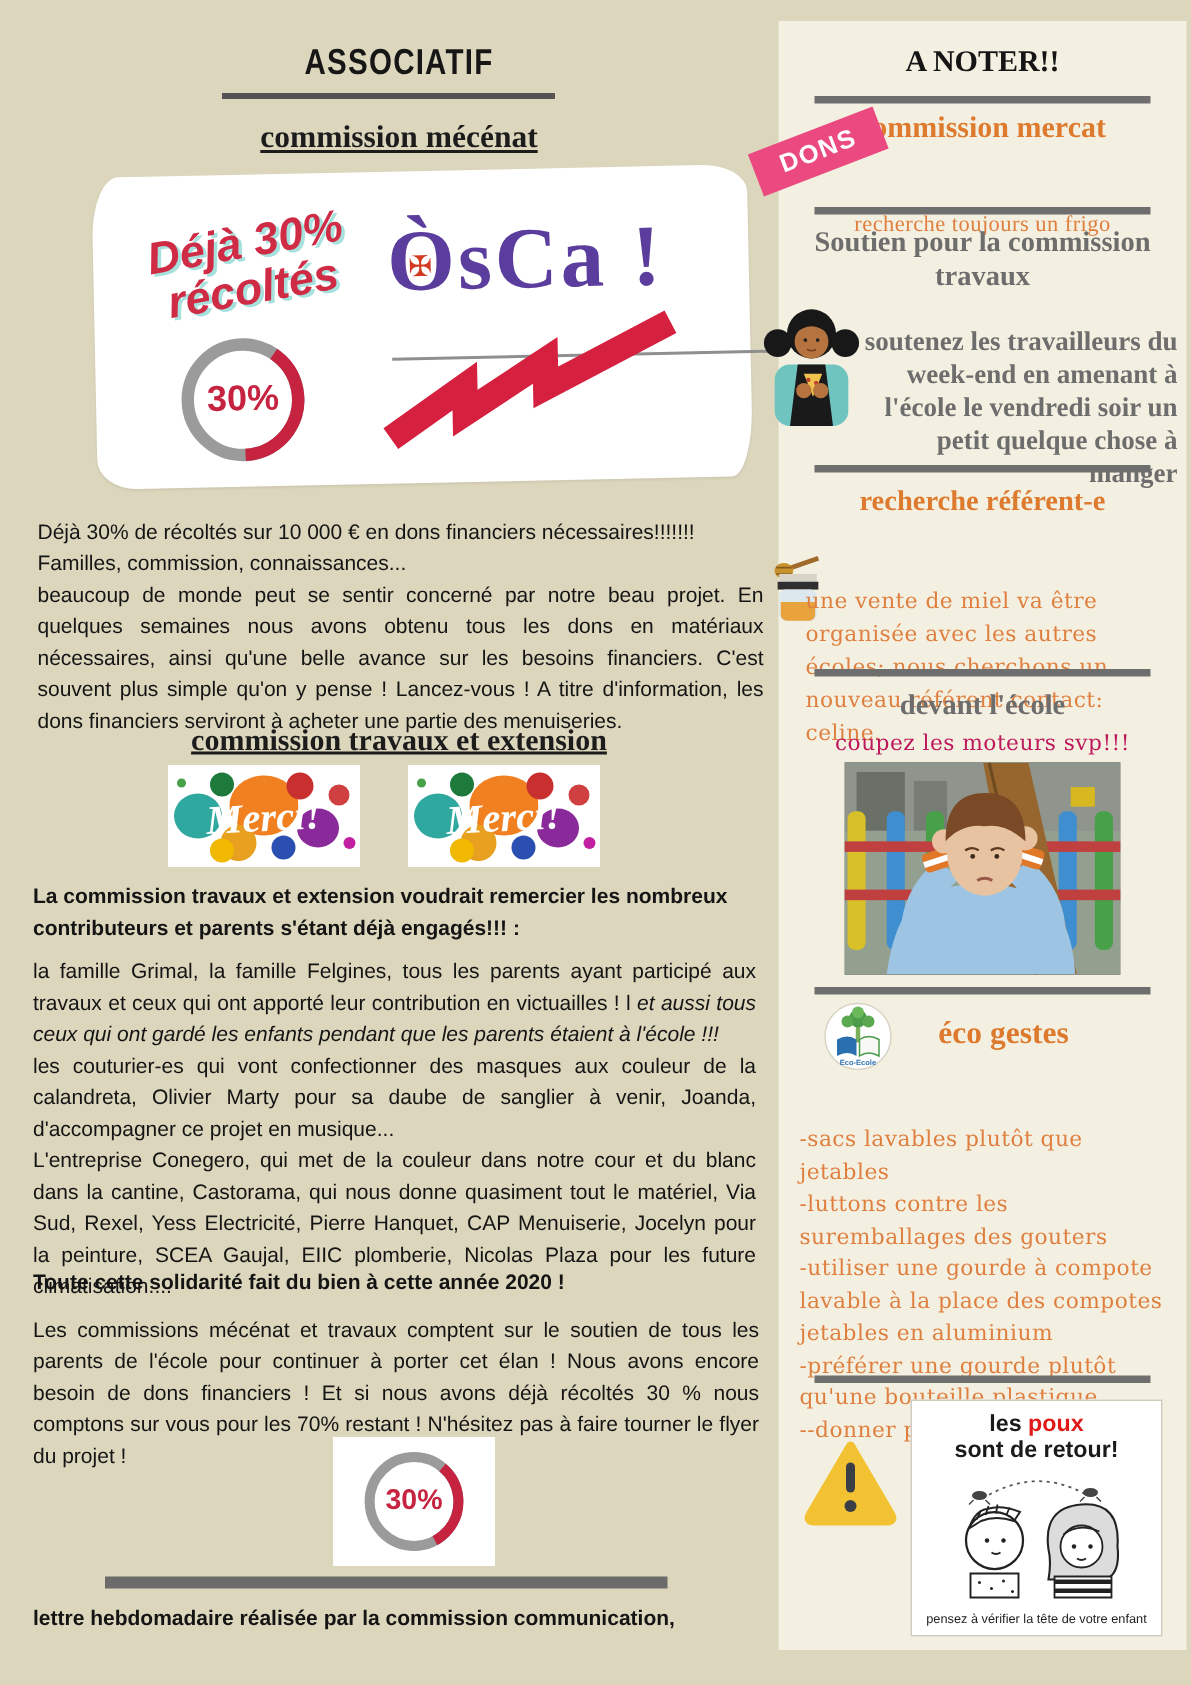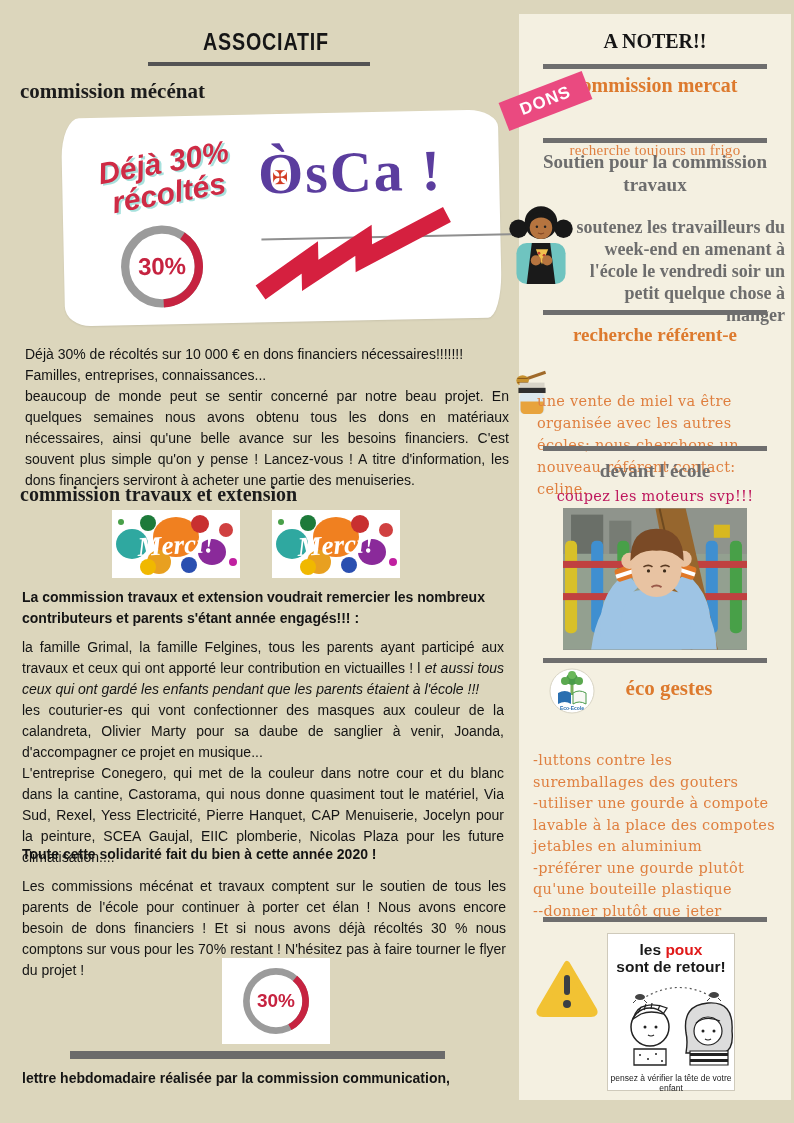--- a/index.html
+++ b/index.html
@@ -1,21 +1,21 @@
 <!DOCTYPE html>
 <html><head>
 <meta charset="utf-8">
 <style>
   * { margin:0; padding:0; box-sizing:border-box; }
   html,body { width:794px; height:1123px; }
   body { font-family:"Liberation Sans", sans-serif; background:#dcd6bc; position:relative; overflow:hidden; }
   .abs { position:absolute; }
   .serif { font-family:"Liberation Serif", serif; }
   .hand { font-family:"DejaVu Serif", serif; letter-spacing:.3px; }
-  .center { text-align:left; }
+  .center { text-align:center;text-decoration:underline; }
   .just { text-align:justify; }
   .bold { font-weight:bold; }
 
   
   .page-title { left:20px; top:28px; width:492px; text-align:center; font-weight:bold;
     font-size:24px; color:#161616; letter-spacing:1px; transform:scaleX(.82); }
   .title-rule { left:148px; top:62px; width:222px; height:4px; background:#545454; }
   .h-mecenat { left:20px; top:79px; width:492px; font-size:21px; color:#1c1c1c; }
   .hero { left:63px; top:114px; width:437px; height:208px; background:#fff;
     border-radius:18px 30px 14px 26px / 40px 18px 46px 20px; transform:rotate(-1.2deg);
@@ -61,21 +61,21 @@
   .hand-gray { color:#be185d; }
   .dons { position:absolute; left:-18px; top:72px; transform:rotate(-21deg); background:#ea4a80;
     color:#fff; font-weight:bold; font-size:17px; letter-spacing:1px; padding:5px 18px; }
   .soutien-text { position:absolute; left:56px; top:202px; width:210px; text-align:right;
     font-family:"Liberation Serif", serif; font-weight:bold; font-size:18px; line-height:22px; }
   .referent-text { position:absolute; left:18px; top:340px; width:246px; 
     font-size:14.5px; line-height:22px; }
   .coupez { position:absolute; left:0; top:474px; width:100%; text-align:center; font-size:14.5px; }
   .photo { position:absolute; left:44px; top:494px; width:184px; height:142px; background:#8f948c; }
   .eco-list { position:absolute; left:14px; top:700px; width:252px; font-size:14.5px; line-height:21.5px; }
-  .poux-card { position:absolute; left:88px; top:919px; width:128px; height:158px; background:#fff;
+  .poux-card { position:absolute; left:88px; top:919px; width:168px; height:158px; background:#fff;
     border:1px solid #cfcabb; text-align:center; }
   .poux-title { font-weight:bold; font-size:15.5px; line-height:17px; margin-top:7px; color:#1a1a1a; }
   .poux-red { color:#e01818; }
   .poux-caption { font-size:8.5px; color:#222; margin-top:2px; }
 </style>
 </head>
 <body>
 
 <div class="abs page-title">ASSOCIATIF</div>
 <div class="abs title-rule"></div>
@@ -98,21 +98,21 @@
     <span class="osca-cross">✠</span>
   </div>
   <div class="osca-line"></div>
   <svg class="osca-zigzag" width="286" height="104" viewBox="0 0 286 104">
     <polyline points="8,92 58,58 58,76 112,42 112,60 196,18" fill="none" stroke="#d5203f" stroke-width="17"></polyline>
   </svg>
 </div>
 
 <div class="abs para para1 just">
   <span>Déjà 30% de récoltés sur 10 000 € en dons financiers nécessaires!!!!!!!</span><br>
-  <span>Familles, entreprises, connaissances...</span><br>
+  <span>Familles, commission, connaissances...</span><br>
   <span>beaucoup de monde peut se sentir concerné par notre beau projet. En quelques semaines nous avons obtenu tous les dons en matériaux nécessaires, ainsi qu'une belle avance sur les besoins financiers. C'est souvent plus simple qu'on y pense ! Lancez-vous ! A titre d'information, les dons financiers serviront à acheter une partie des menuiseries.</span>
 </div>
 
 <div class="abs h-travaux serif bold center">commission travaux et extension</div>
 
 <div class="abs merci merci1">
   <svg viewBox="0 0 128 68" width="128" height="68">
     <ellipse cx="20" cy="34" rx="16" ry="15" fill="#2fa8a0"></ellipse>
     <circle cx="36" cy="13" r="8" fill="#1d7a3a"></circle>
     <ellipse cx="64" cy="27" rx="23" ry="20" fill="#f08020"></ellipse>
@@ -137,21 +137,21 @@
     <ellipse cx="100" cy="42" rx="14" ry="13" fill="#8a2a9a"></ellipse>
     <circle cx="114" cy="20" r="7" fill="#d04040"></circle>
     <circle cx="36" cy="57" r="8" fill="#f0b800"></circle>
     <circle cx="77" cy="55" r="8" fill="#2a4fb0"></circle>
     <circle cx="121" cy="52" r="4" fill="#c020a0"></circle>
     <circle cx="9" cy="12" r="3" fill="#48a048"></circle>
     <text x="64" y="44" text-anchor="middle" font-size="27" font-style="italic" font-weight="bold" fill="#ffffff" font-family="Liberation Serif, serif" transform="rotate(-3 64 40)">Merci!</text>
   </svg>
 </div>
 
-<div class="abs para intro-bold bold">La commission travaux et extension voudrait remercier les nombreux contributeurs et parents s'étant année engagés!!! :</div>
+<div class="abs para intro-bold bold">La commission travaux et extension voudrait remercier les nombreux contributeurs et parents s'étant déjà engagés!!! :</div>
 
 <div class="abs para thanks just">
   <span>la famille Grimal, la famille Felgines, tous les parents ayant participé aux travaux et ceux qui ont apporté leur contribution en victuailles ! l </span><i>et aussi tous ceux qui ont gardé les enfants pendant que les parents étaient à l'école !!!</i><br>
   <span>les couturier-es qui vont confectionner des masques aux couleur de la calandreta, Olivier Marty pour sa daube de sanglier à venir, Joanda, d'accompagner ce projet en musique...</span><br>
   <span>L'entreprise Conegero, qui met de la couleur dans notre cour et du blanc dans la cantine, Castorama, qui nous donne quasiment tout le matériel, Via Sud, Rexel, Yess Electricité, Pierre Hanquet, CAP Menuiserie, Jocelyn pour la peinture, SCEA Gaujal, EIIC plomberie, Nicolas Plaza pour les future climatisation....</span>
 </div>
 
 <div class="abs para solidarity bold">Toute cette solidarité fait du bien à cette année 2020 !</div>
 <div class="abs para closing just">Les commissions mécénat et travaux comptent sur le soutien de tous les parents de l'école pour continuer à porter cet élan ! Nous avons encore besoin de dons financiers ! Et si nous avons déjà récoltés 30 % nous comptons sur vous pour les 70% restant ! N'hésitez pas à faire tourner le flyer du projet !</div>
 
@@ -256,20 +256,21 @@
     <circle cx="23" cy="11" r="6" fill="#4a9b4a"></circle>
       <circle cx="16" cy="13" r="4" fill="#5aa84f"></circle>
     <circle cx="30" cy="13" r="4" fill="#5aa84f"></circle>
       <circle cx="23" cy="7" r="4" fill="#6ab85a"></circle>
     <path d="M9,25 q7,-4 13,0 v11 q-6,-4 -13,0 z" fill="#2a6fb0"></path>
     <path d="M37,25 q-7,-4 -13,0 v11 q6,-4 13,0 z" fill="#f8f8f4" stroke="#4a9b4a" stroke-width="1"></path>
     <text x="23" y="42" text-anchor="middle" font-size="5" fill="#2a6fb0" font-weight="bold">Eco-Ecole</text>
   </svg>
   <div class="sb-title orange-t" style="top:662px; left:50px; width:200px; font-size:21px;font-family:Liberation Serif, serif;">éco gestes</div>
   <div class="eco-list hand hand-orange">
+    <div>-sacs lavables plutôt que jetables</div>
     <div>-luttons contre les suremballages des gouters</div>
     <div>-utiliser une gourde à compote lavable à la place des compotes jetables en aluminium</div>
     <div>-préférer une gourde plutôt qu'une bouteille plastique</div>
     <div>--donner plutôt que jeter</div>
   </div>
   <div class="sb-rule" style="top:903px;"></div>
 
   <svg style="position:absolute; left:16px; top:944px;" width="64" height="60" viewBox="0 0 64 58">
     <path d="M32,5 L59,51 Q61,55 56,55 L8,55 Q3,55 5,51 Z" fill="#f2c233" stroke="#f2c233" stroke-width="6" stroke-linejoin="round"></path>
     <rect x="29" y="16" width="6" height="20" rx="3" fill="#3a3f45"></rect>

